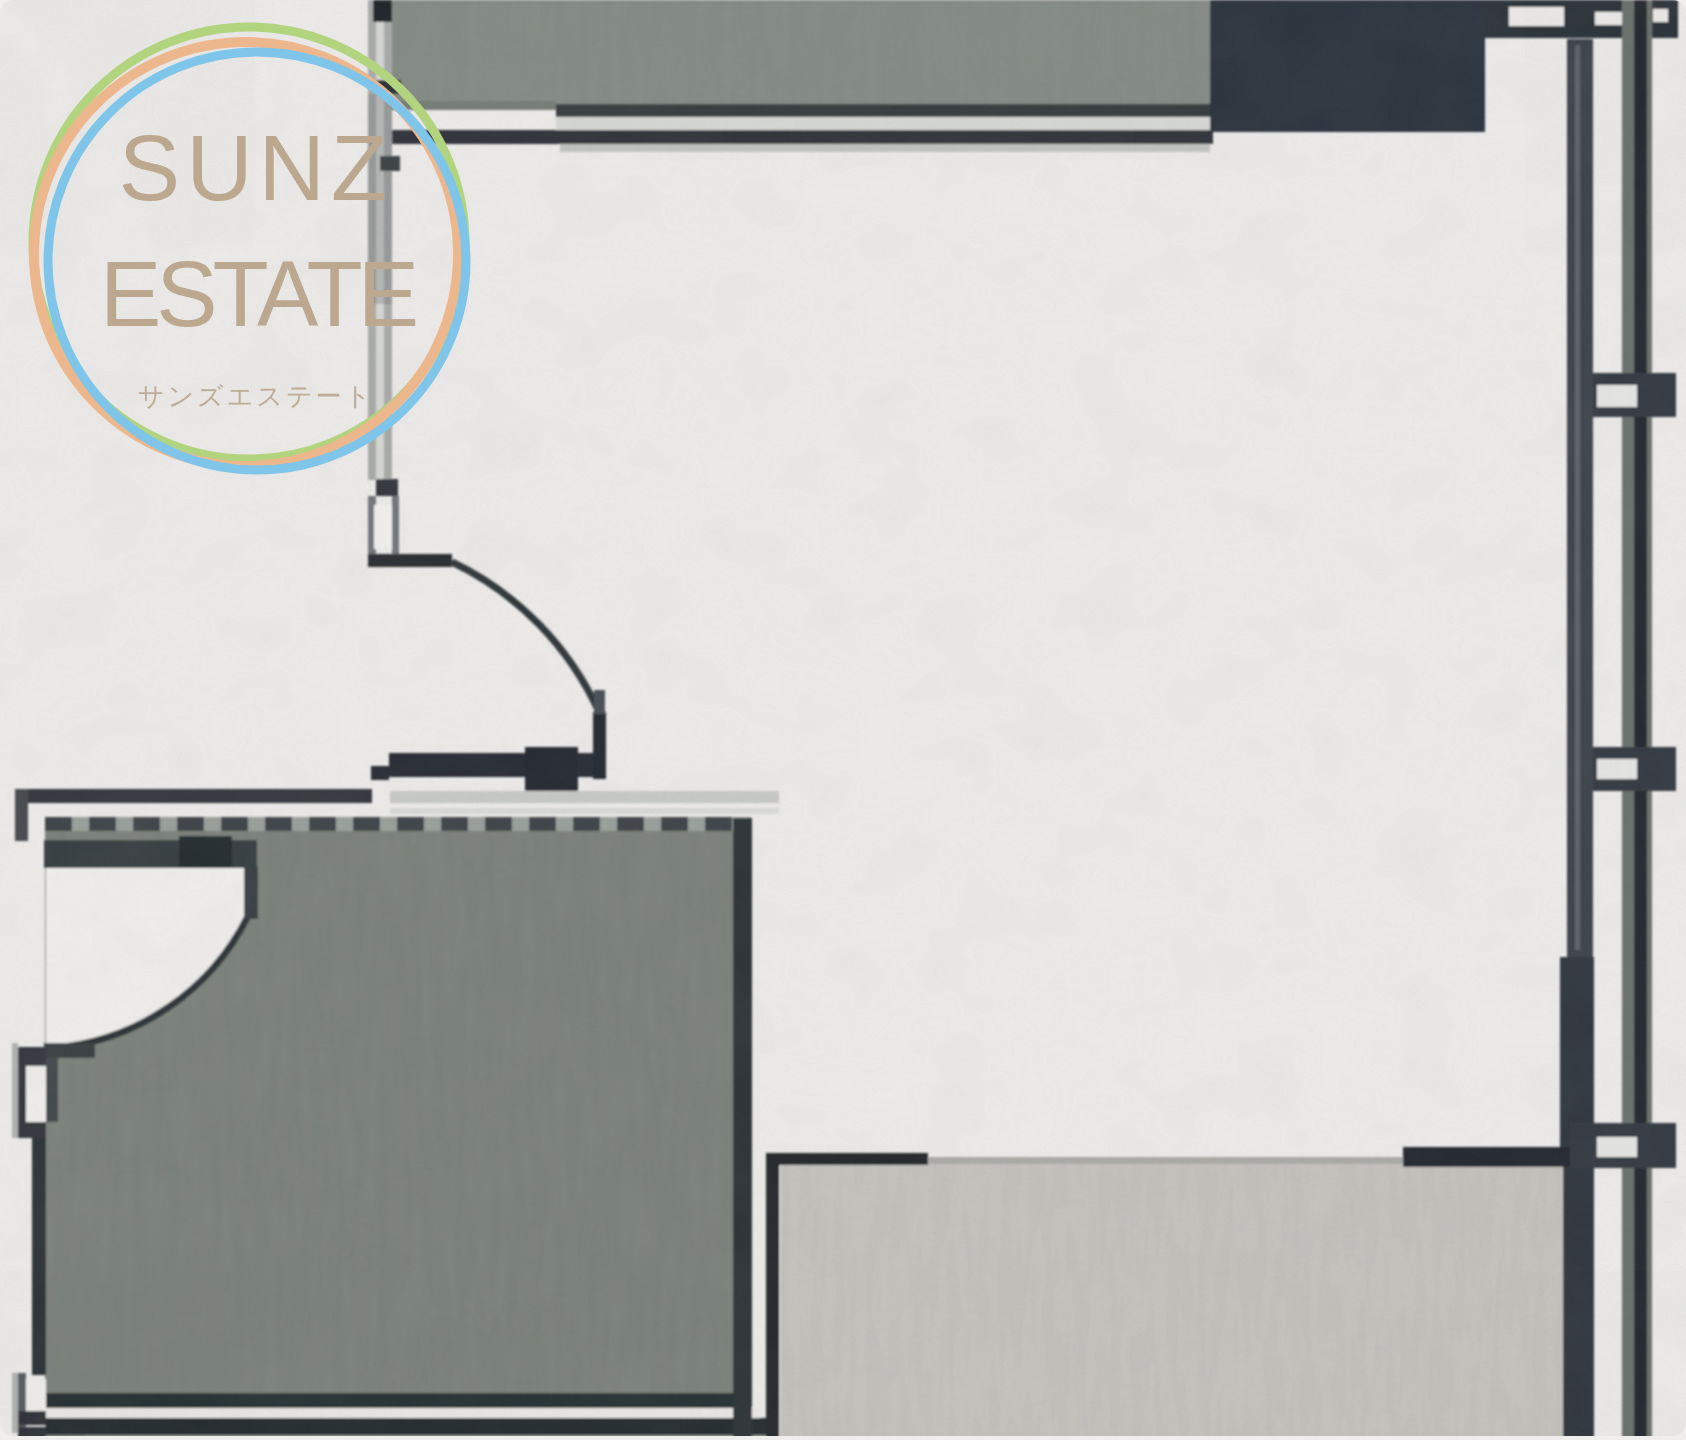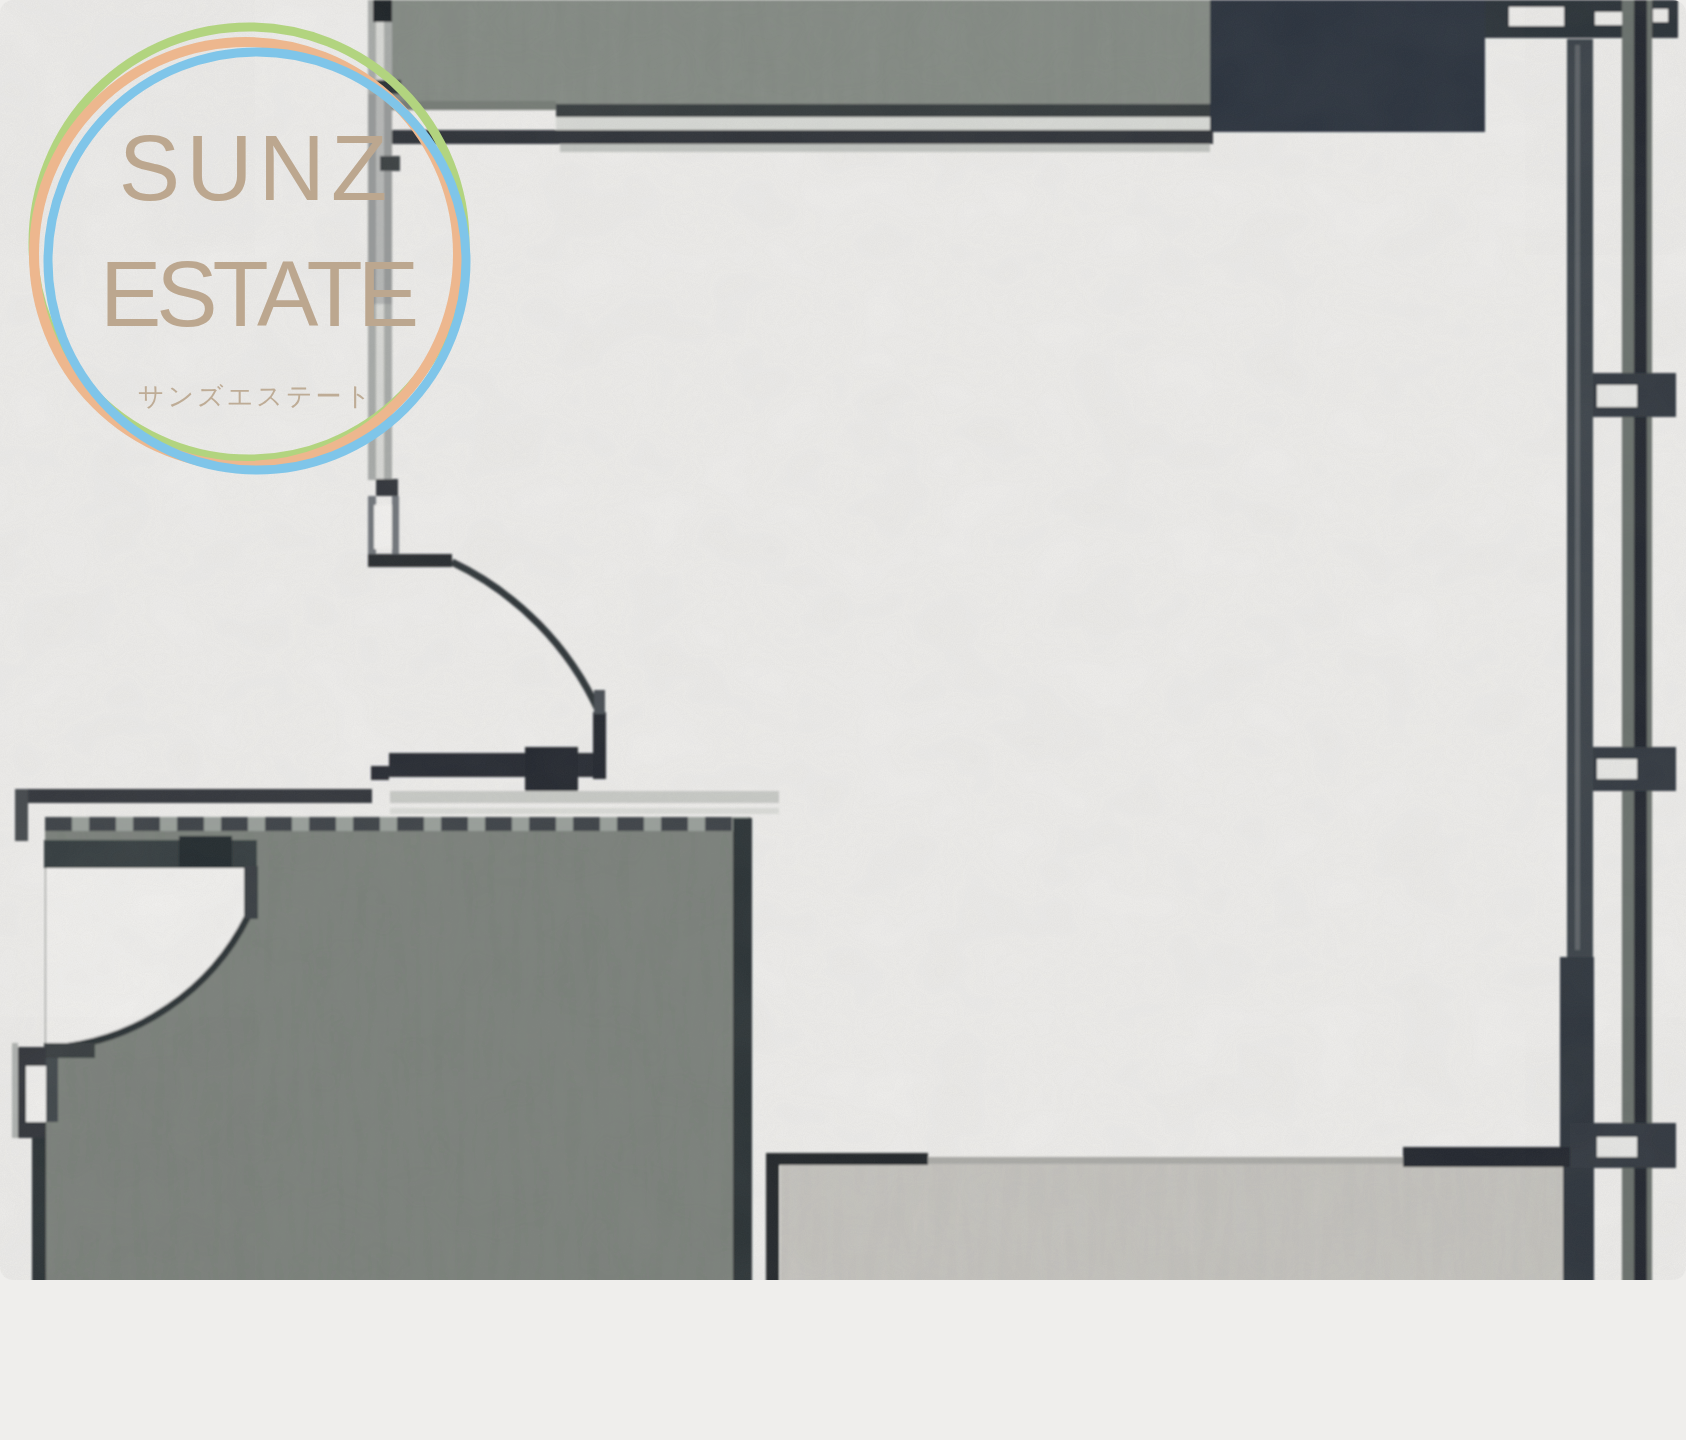--- a/index.html
+++ b/index.html
@@ -1,16 +1,16 @@
 <!DOCTYPE html>
 <html><head>
 <meta charset="utf-8">
 <style>
   html,body{margin:0;padding:0;background:#efeeec;}
-  .page{position:relative;width:1686px;height:1280px;overflow:hidden;font-family:"Liberation Sans",sans-serif;border-radius:13px;}
+  .page{position:relative;width:1686px;height:1436px;overflow:hidden;font-family:"Liberation Sans",sans-serif;border-radius:13px;}
 </style>
 </head>
 <body>
 <div class="page">
 <svg width="1686" height="1440" viewBox="0 0 1686 1440" xmlns="http://www.w3.org/2000/svg">
 <defs>
   <filter id="soft" x="-5%" y="-5%" width="110%" height="110%">
     <feGaussianBlur stdDeviation="1.1"></feGaussianBlur>
   </filter>
   <filter id="grain">

